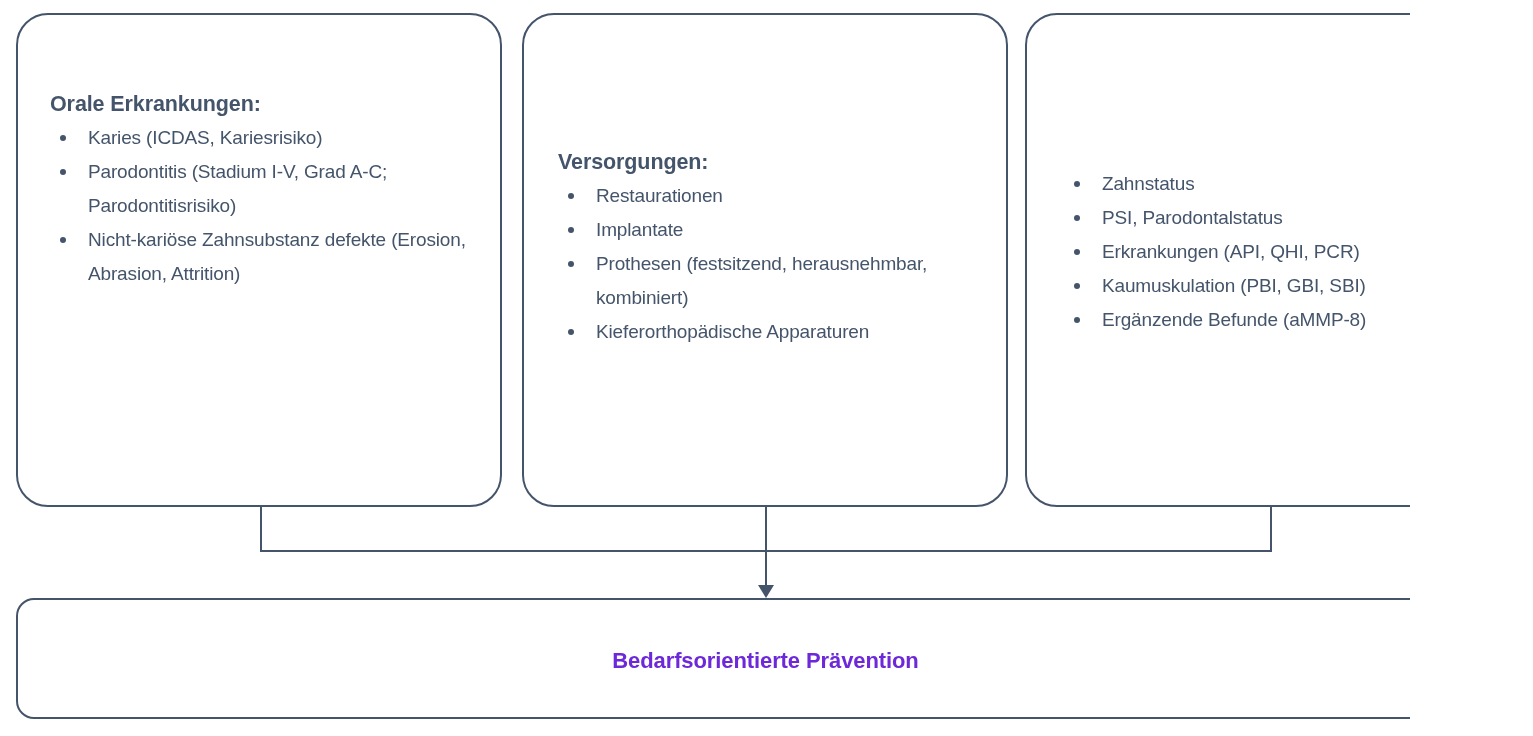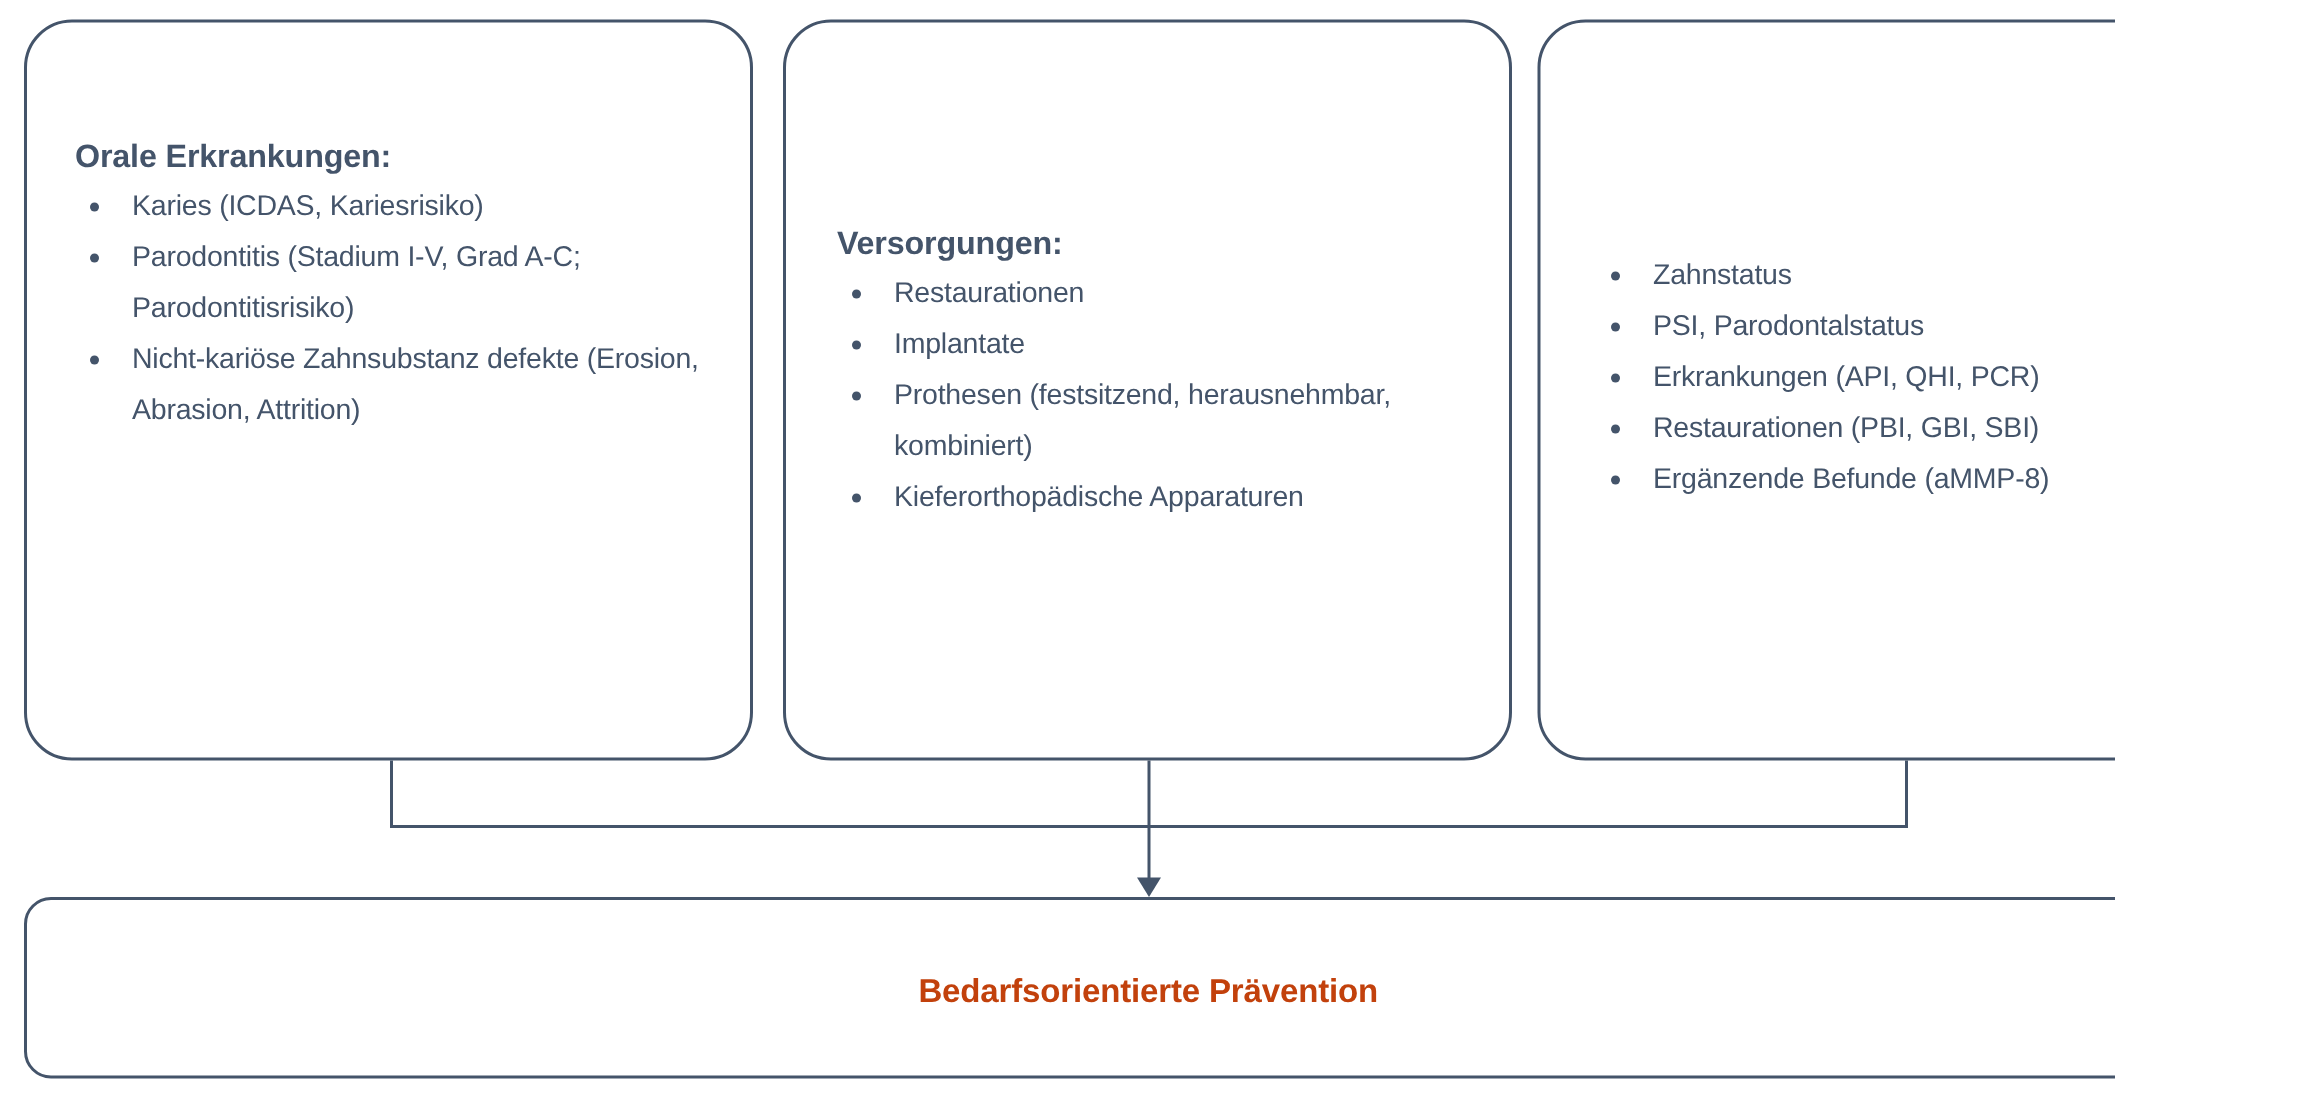--- a/index.html
+++ b/index.html
@@ -88,21 +88,21 @@
     border-right: 8px solid transparent;
     border-top: 13px solid #44546a;
   }
 
   .bottom-label {
     position: absolute;
     left: 0;
     right: 0;
     top: 47px;
     text-align: center;
-    color: #c2410c;
+    color: #6d28d9;
     font-weight: bold;
     font-size: 22px;
     line-height: 28px;
     letter-spacing: -0.1px;
   }
 </style>
 </head>
 <body>
 
 <div id="canvas">
@@ -129,21 +129,21 @@
       </ul>
     </div>
   </div>
 
   <div class="card card-top" style="left:1025px; top:13px; width:493px; height:494px;">
     <div class="card-inner" style="top:152px; left:37px; right:10px;">
       <ul class="bullets">
         <li><span class="dot"></span><span>Zahnstatus</span></li>
         <li><span class="dot"></span><span>PSI, Parodontalstatus</span></li>
         <li><span class="dot"></span><span>Erkrankungen (API, QHI, PCR)</span></li>
-        <li><span class="dot"></span><span>Restaurationen (PBI, GBI, SBI)</span></li>
+        <li><span class="dot"></span><span>Kaumuskulation (PBI, GBI, SBI)</span></li>
         <li><span class="dot"></span><span>Ergänzende Befunde (aMMP-8)</span></li>
       </ul>
     </div>
   </div>
 
   <div class="vline" style="left:260px; top:507px; height:45px;"></div>
 
   <div class="vline" style="left:1270px; top:507px; height:45px;"></div>
 
   <div class="hline" style="left:260px; top:550px; width:1012px;"></div>

